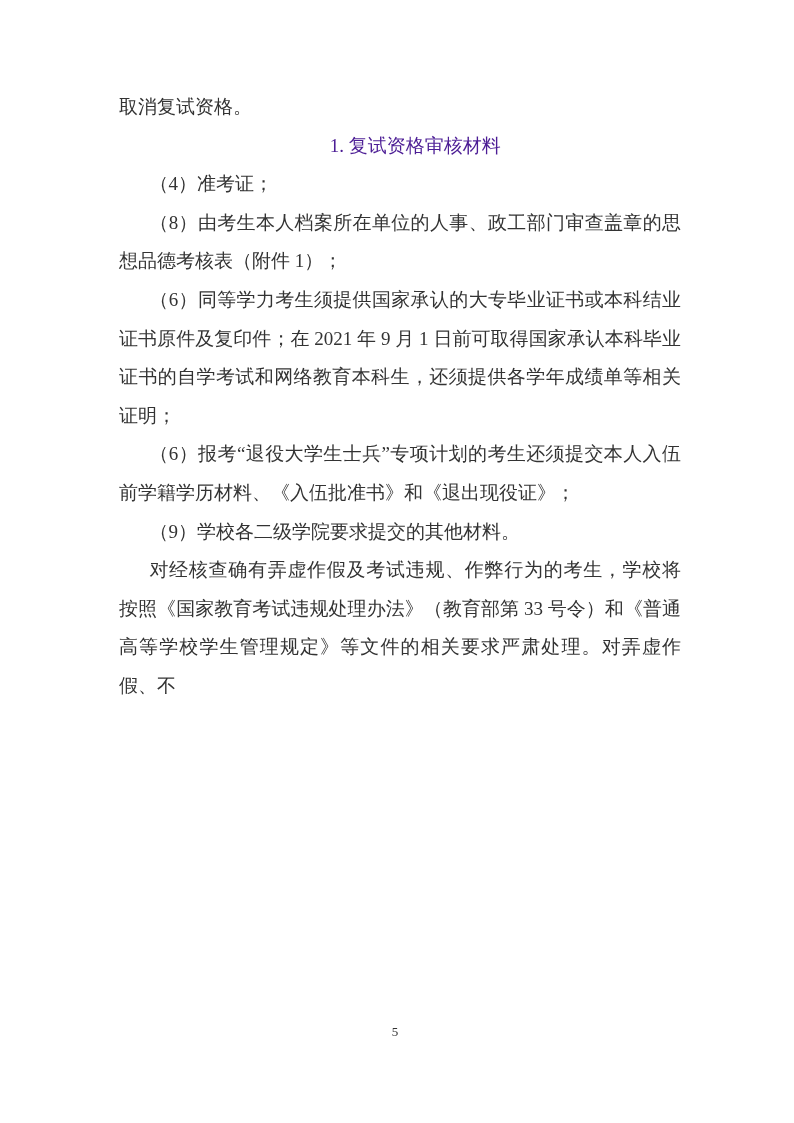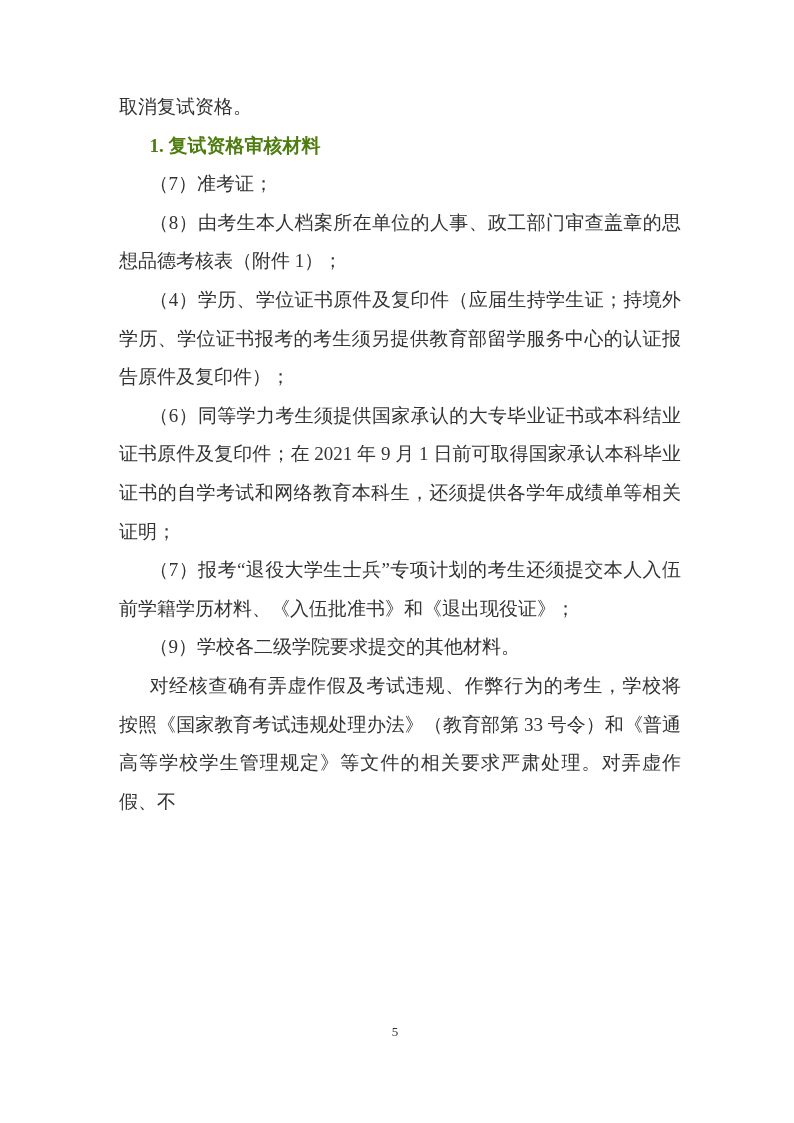--- a/index.html
+++ b/index.html
@@ -27,44 +27,43 @@
   }
   .content p {
     margin: 0;
     padding: 0;
     text-indent: 1.6em;
   }
   .content p.no-indent {
     text-indent: 0;
   }
   .content p.heading {
-    font-weight: bold;
-    color: #4d7c0f;
-    text-align: left;
+    font-weight: normal;
+    color: #4c1d95;
+    text-align: center;
   }
   .footer {
     position: absolute;
     top: 1024px;
     left: 0;
     width: 100%;
     text-align: center;
     font-size: 13px;
     color: #333333;
     font-family: "Liberation Serif", "DejaVu Serif", serif;
   }
 </style>
 </head>
 <body>
 
 <div class="page">
   <div class="content">
     <p class="no-indent">取消复试资格。</p>
     <p class="heading">1. 复试资格审核材料</p>
-    <p>（7）准考证；</p>
+    <p>（4）准考证；</p>
     <p>（8）由考生本人档案所在单位的人事、政工部门审查盖章的思想品德考核表（附件 1）；</p>
-    <p>（4）学历、学位证书原件及复印件（应届生持学生证；持境外学历、学位证书报考的考生须另提供教育部留学服务中心的认证报告原件及复印件）；</p>
     <p>（6）同等学力考生须提供国家承认的大专毕业证书或本科结业证书原件及复印件；在 2021 年 9 月 1 日前可取得国家承认本科毕业证书的自学考试和网络教育本科生，还须提供各学年成绩单等相关证明；</p>
-    <p>（7）报考“退役大学生士兵”专项计划的考生还须提交本人入伍前学籍学历材料、《入伍批准书》和《退出现役证》；</p>
+    <p>（6）报考“退役大学生士兵”专项计划的考生还须提交本人入伍前学籍学历材料、《入伍批准书》和《退出现役证》；</p>
     <p>（9）学校各二级学院要求提交的其他材料。</p>
     <p>对经核查确有弄虚作假及考试违规、作弊行为的考生，学校将按照《国家教育考试违规处理办法》（教育部第 33 号令）和《普通高等学校学生管理规定》等文件的相关要求严肃处理。对弄虚作假、不</p>
   </div>
   <div class="footer">5</div>
 </div>
 
 </body></html>

